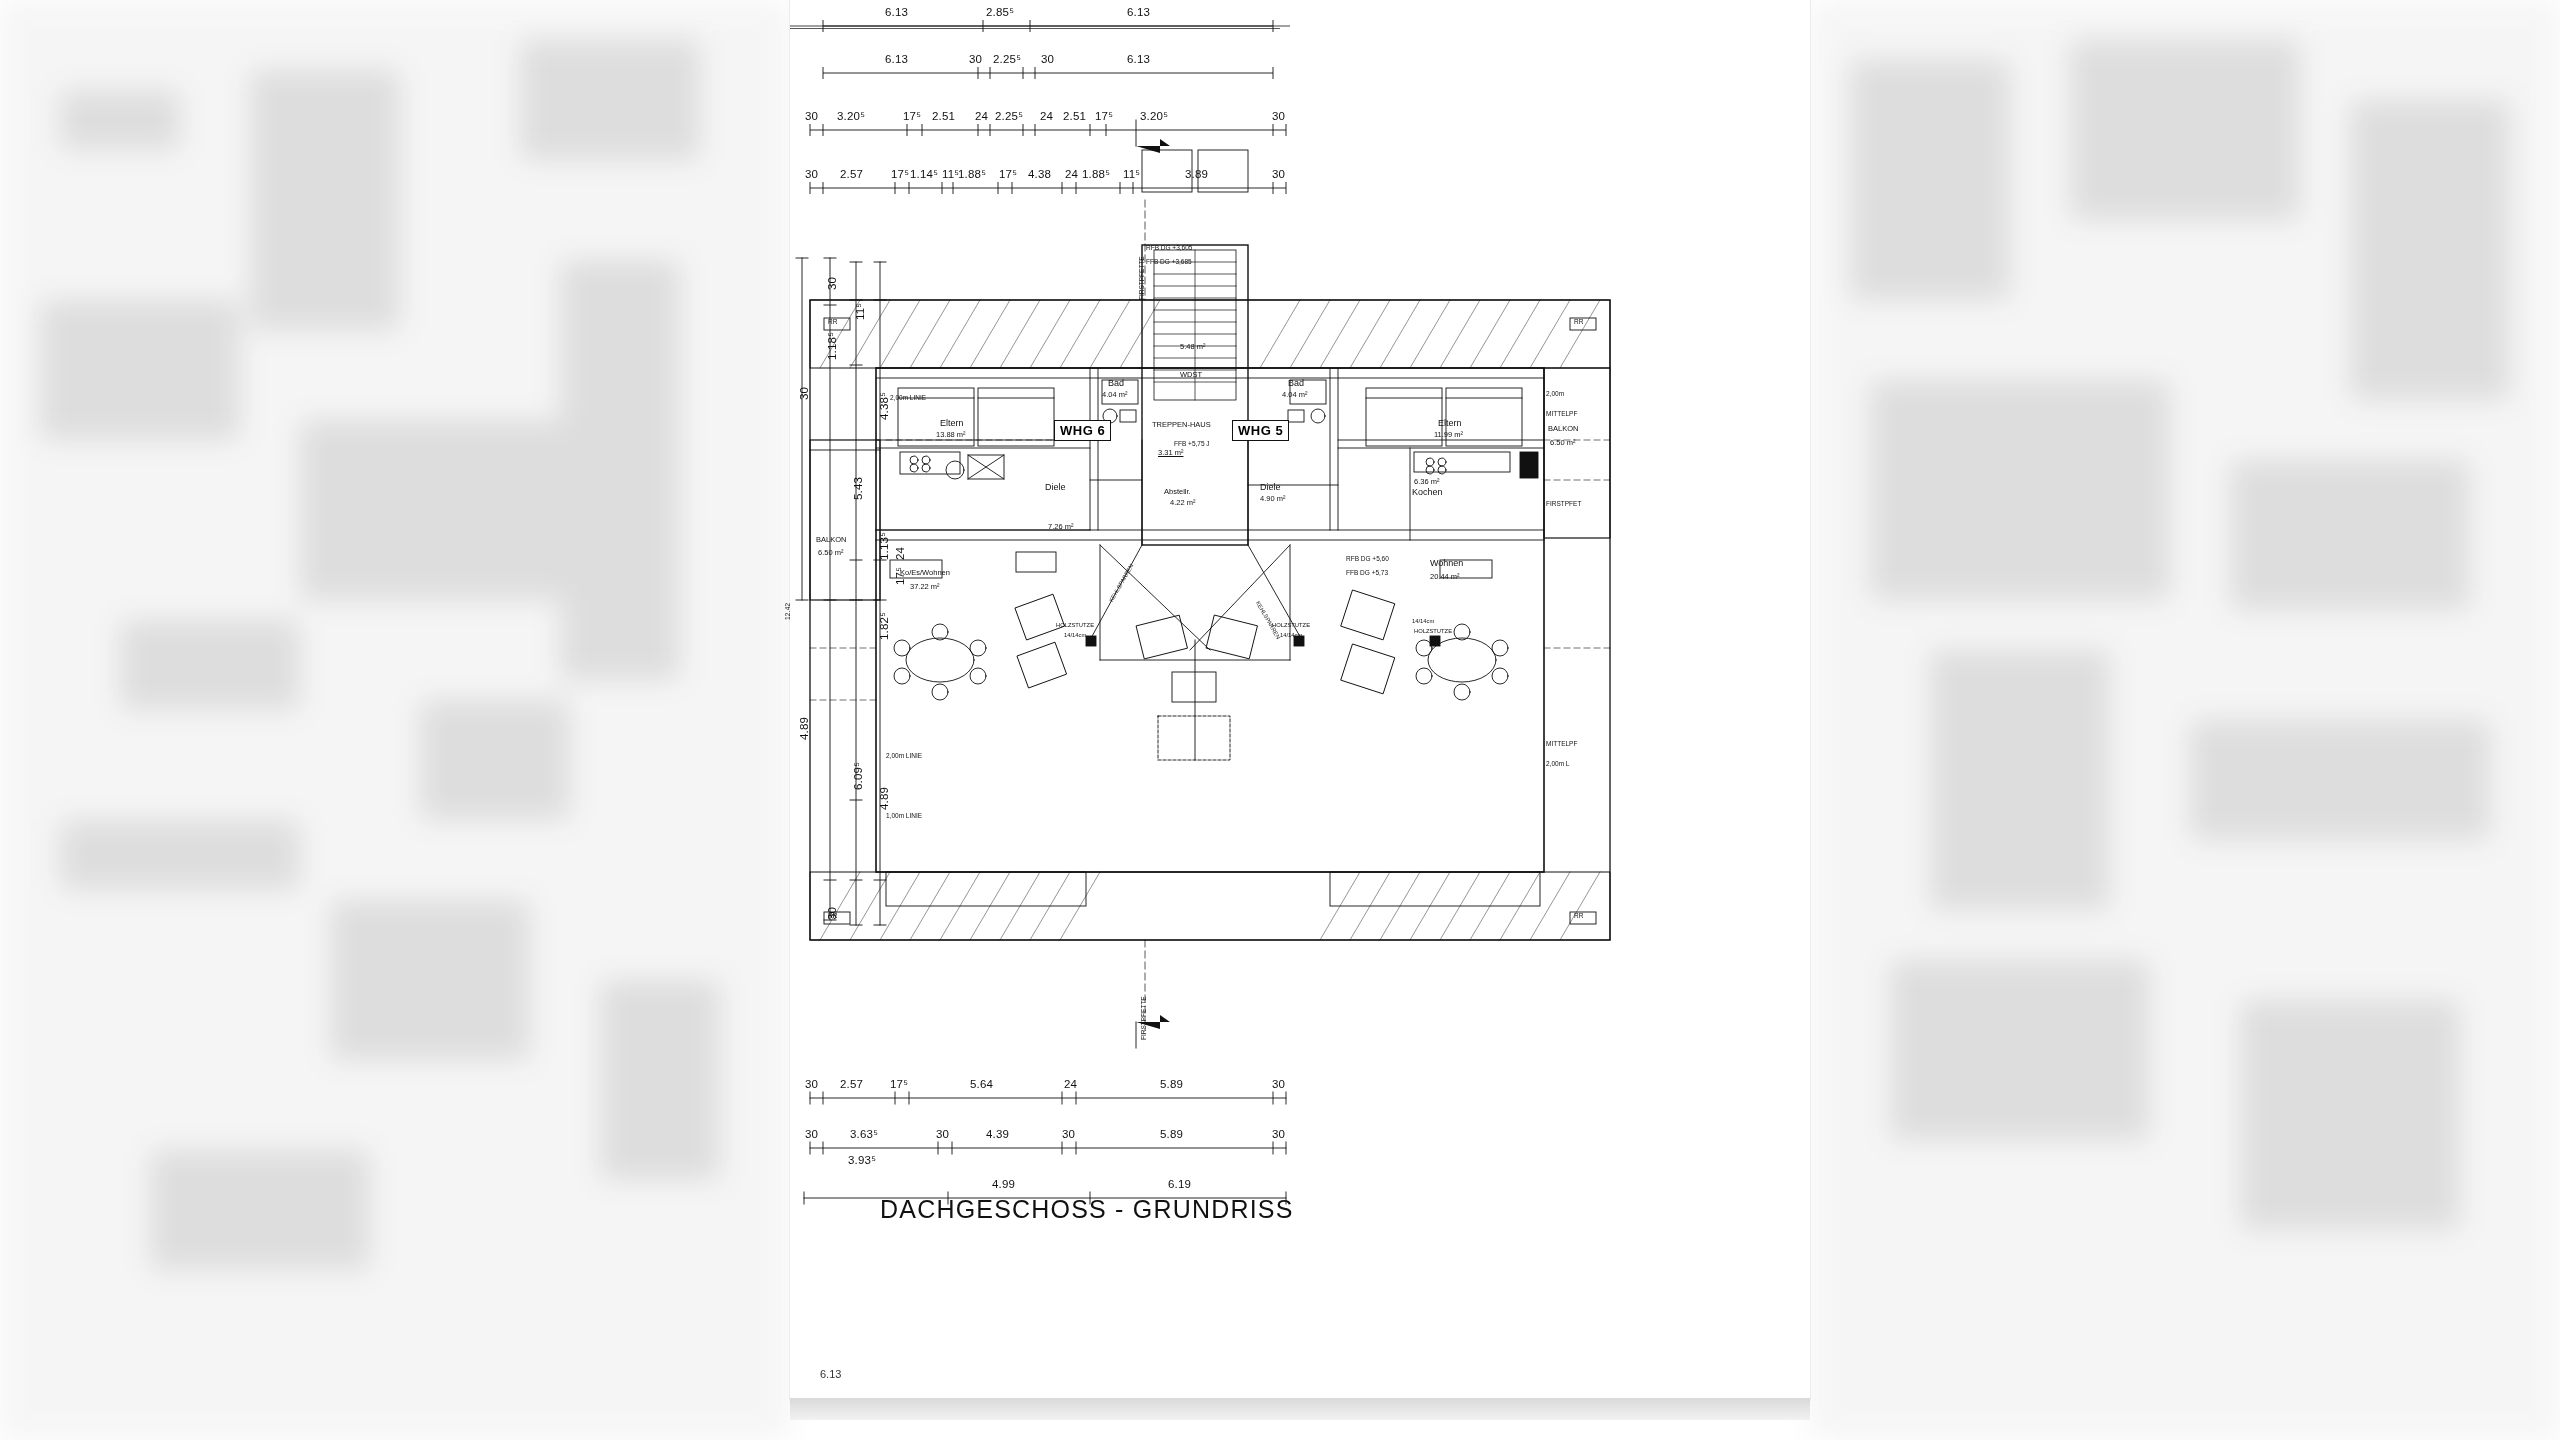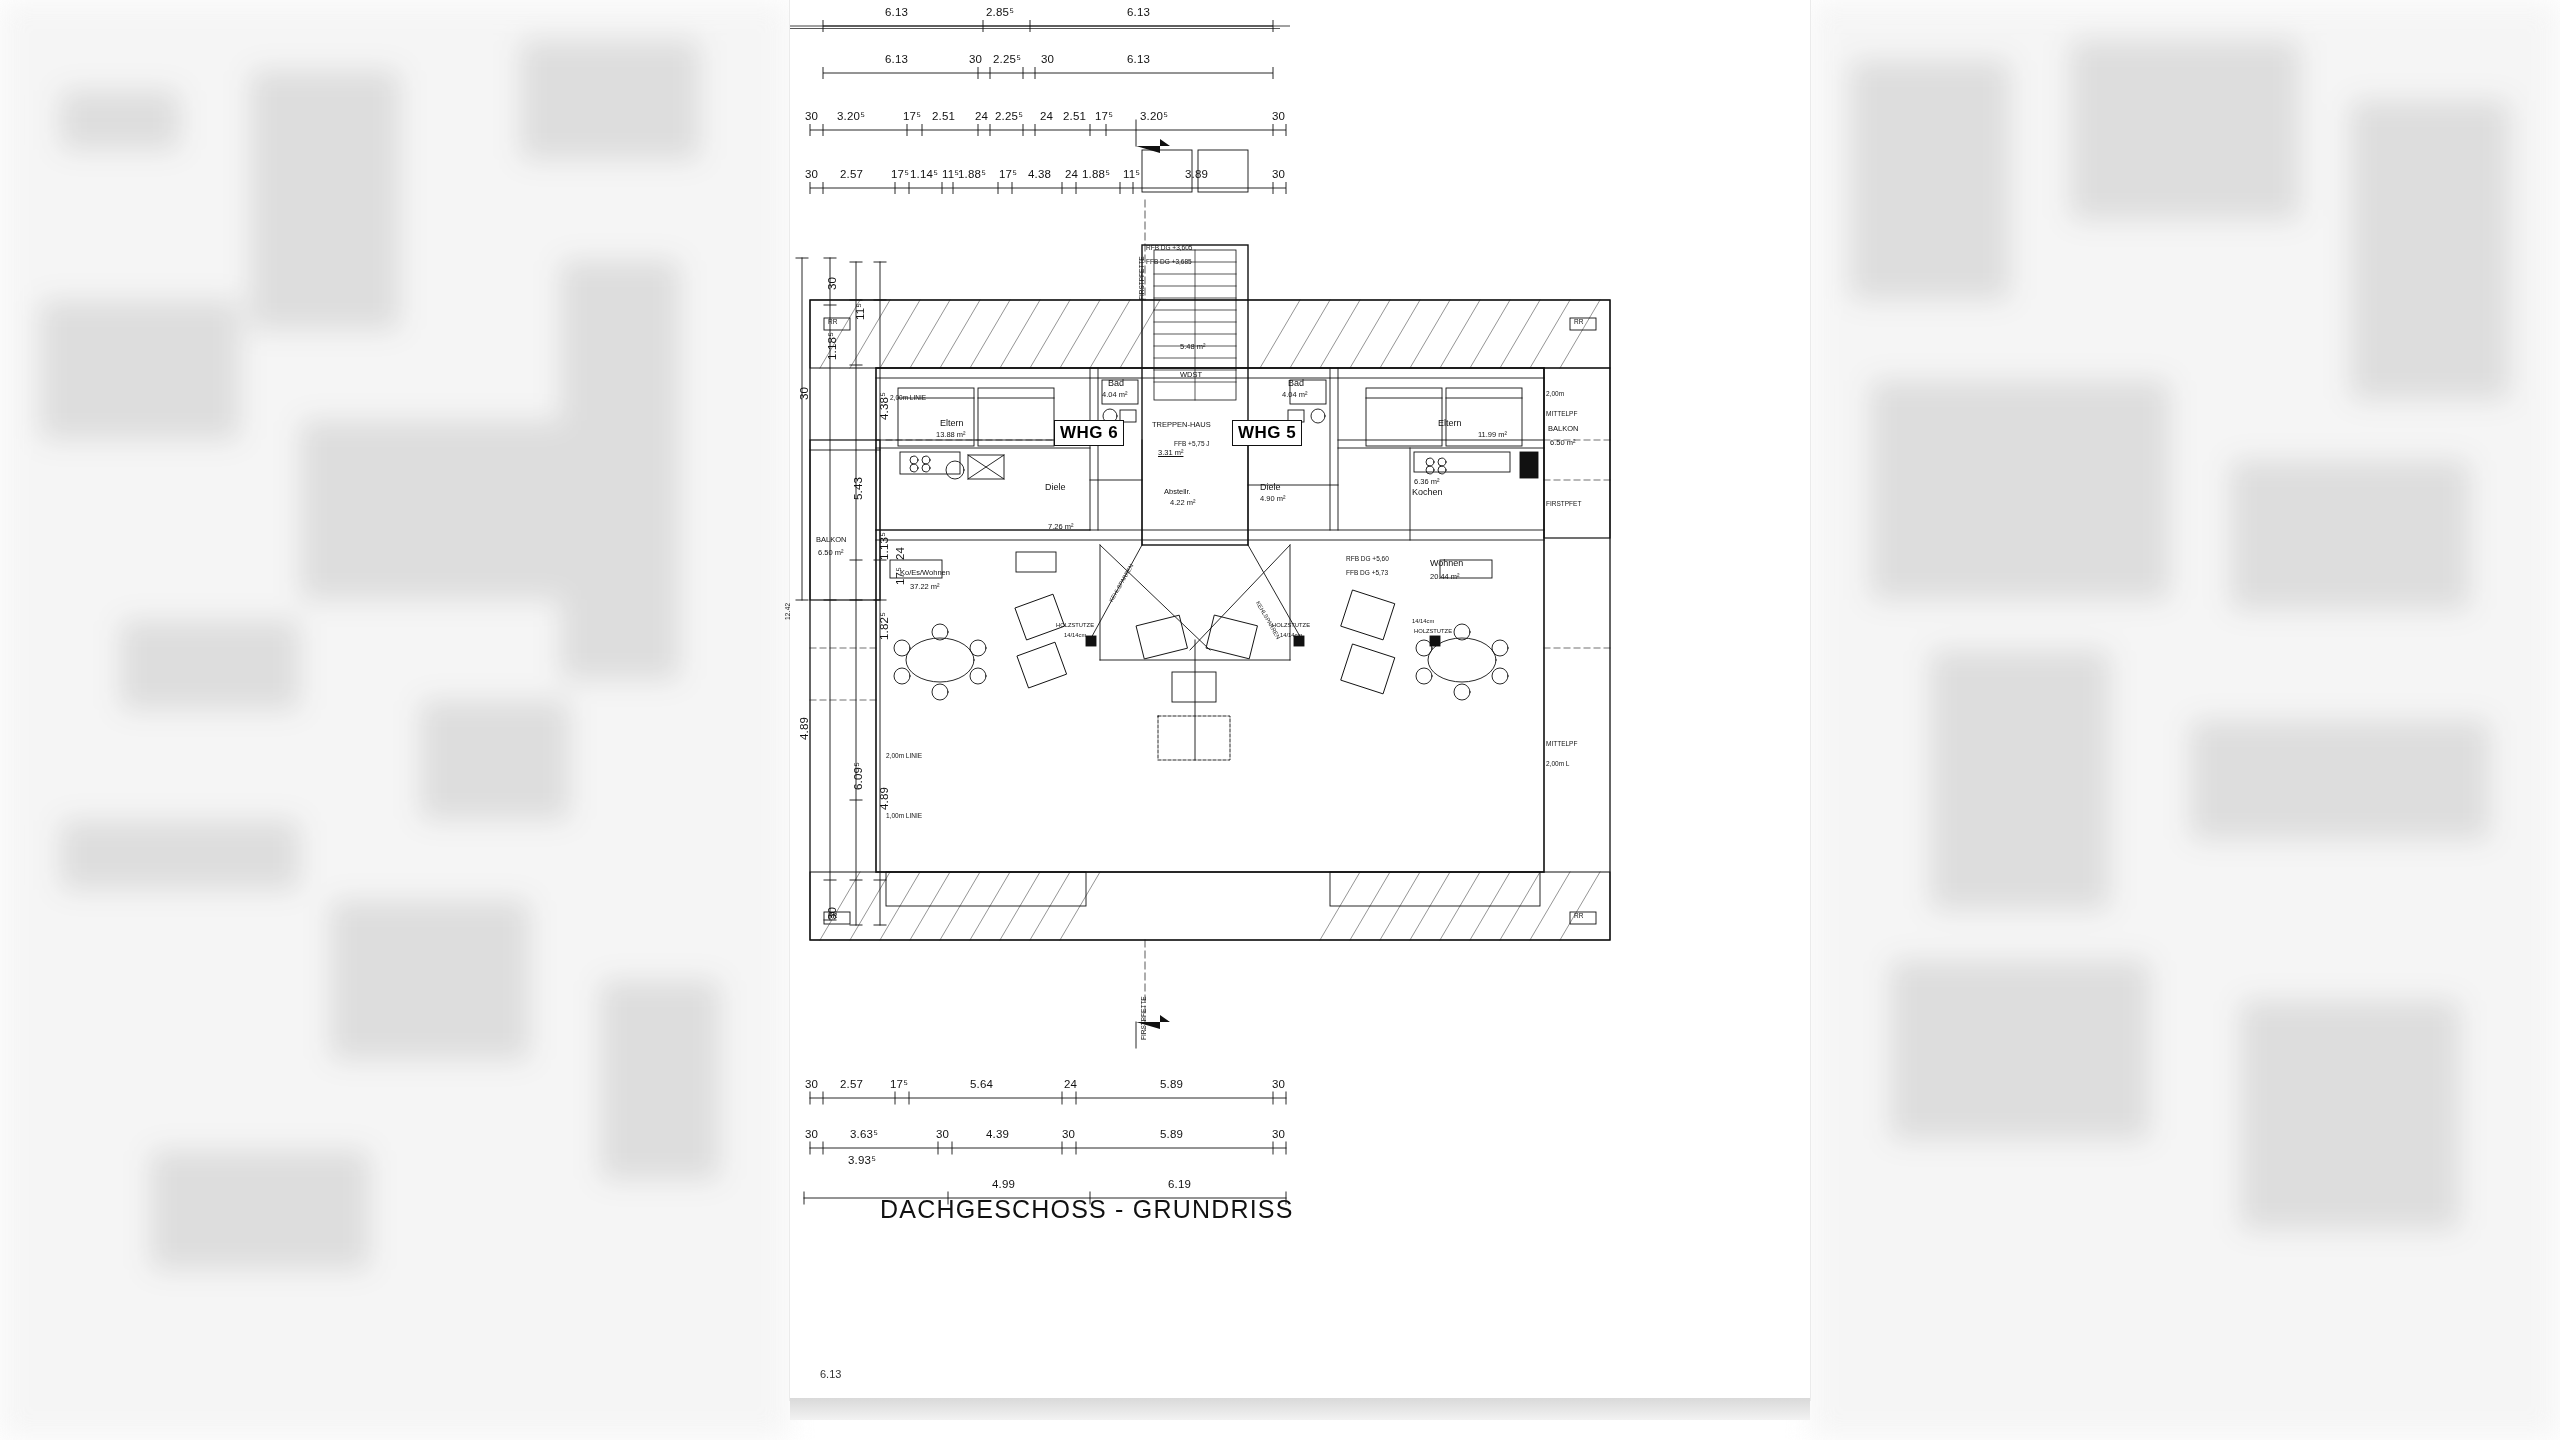--- a/index.html
+++ b/index.html
@@ -27,21 +27,21 @@
   .lbl{position:absolute;font-family:"Liberation Sans",sans-serif;color:#111;
        white-space:nowrap;transform-origin:left top;}
   .dim{font-size:11.5px;letter-spacing:.2px;}
   .room{font-size:9px;text-align:center;}
   .roomsm{font-size:7.5px;}
   .tiny{font-size:6.5px;}
   .tiny2{font-size:5.8px;}
   .vert{transform:rotate(-90deg);}
   .title{position:absolute;left:90px;top:1195px;font-size:25px;letter-spacing:1.2px;
          font-family:"Liberation Sans",sans-serif;color:#111;}
-  .whg{position:absolute;border:1.6px solid #111;background:#fff;font-size:17px;
+  .whg{position:absolute;border:1.6px solid #111;background:#fff;font-size:13px;
        font-weight:bold;text-align:center;padding:2px 5px;letter-spacing:.5px;}
   .footer{position:absolute;left:820px;top:1368px;font-size:11px;color:#333;}
 </style>
 </head>
 <body>
 
 <div id="viewer">
 
   <div class="blurbg blur-left">
     <div class="smudge" style="left:60px;top:90px;width:120px;height:60px;"></div>
@@ -679,21 +679,21 @@
       <div class="lbl room roomsm" style="left:120px;top:582px;">37.22 m²</div>
 
       <div class="lbl room roomsm" style="left:362px;top:420px;white-space:pre-line;line-height:10px;">TREPPEN-HAUS</div>
       <div class="lbl room roomsm" style="left:368px;top:448px;text-decoration:underline;">3.31 m²</div>
       <div class="lbl room roomsm" style="left:374px;top:487px;">Abstellr.</div>
       <div class="lbl room roomsm" style="left:380px;top:498px;">4.22 m²</div>
       <div class="lbl room roomsm" style="left:390px;top:330px;margin-top:40px;">WDST</div>
       <div class="lbl room roomsm" style="left:390px;top:342px;">5.48 m²</div>
 
       <div class="lbl room" style="left:648px;top:418px;">Eltern</div>
-      <div class="lbl room roomsm" style="left:644px;top:430px;margin-left:44px;">11.99 m²</div>
+      <div class="lbl room roomsm" style="left:644px;top:430px;">11.99 m²</div>
       <div class="lbl room" style="left:498px;top:378px;">Bad</div>
       <div class="lbl room roomsm" style="left:492px;top:390px;">4.04 m²</div>
       <div class="lbl room" style="left:470px;top:482px;">Diele</div>
       <div class="lbl room roomsm" style="left:470px;top:494px;">4.90 m²</div>
       <div class="lbl room" style="left:622px;top:487px;">Kochen</div>
       <div class="lbl room roomsm" style="left:624px;top:477px;">6.36 m²</div>
       <div class="lbl room" style="left:640px;top:558px;">Wohnen</div>
       <div class="lbl room roomsm" style="left:640px;top:572px;">20.44 m²</div>
       <div class="lbl room roomsm" style="left:758px;top:424px;">BALKON</div>
       <div class="lbl room roomsm" style="left:760px;top:438px;">6.50 m²</div>

